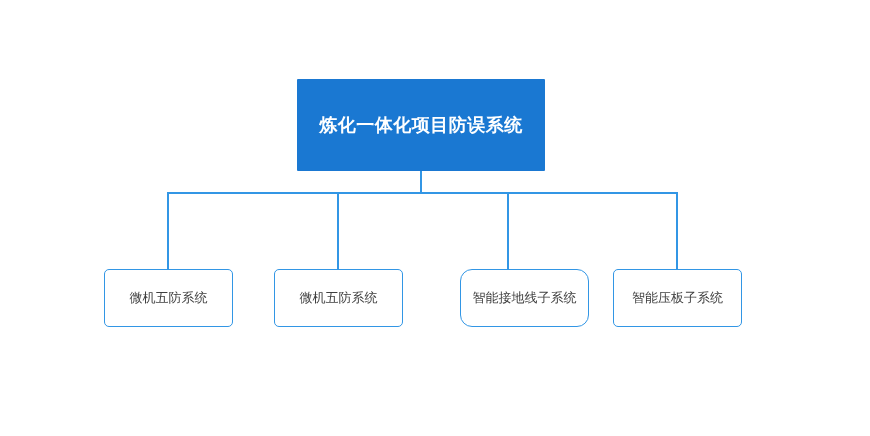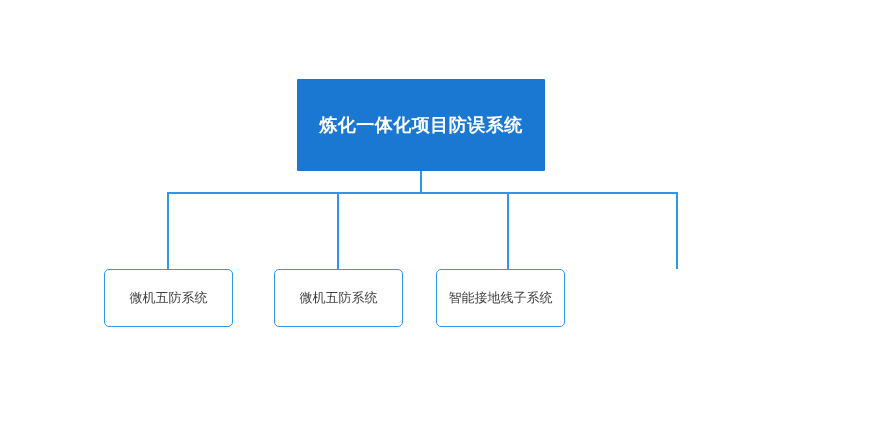--- a/index.html
+++ b/index.html
@@ -52,21 +52,21 @@
     height: 58px;
     background: #ffffff;
     border: 1.5px solid #3296e5;
     border-radius: 5px;
     color: #3f3f3f;
     font-size: 13px;
     font-weight: normal;
   }
   .child-0 { left: 104px; }
   .child-1 { left: 274px; }
-  .child-2 { left: 436px; }
+  .child-2 { left: 460px; border-radius: 12px; }
   .child-3 { left: 613px; }
   .node-label {
     display: block;
     white-space: nowrap;
   }
 </style>
 </head>
 <body>
 
 <div id="canvas">
@@ -92,14 +92,17 @@
   </div>
 
   <div class="node node-child child-1">
     <span class="node-label">微机五防系统</span>
   </div>
 
   <div class="node node-child child-2">
     <span class="node-label">智能接地线子系统</span>
   </div>
 
+  <div class="node node-child child-3">
+    <span class="node-label">智能压板子系统</span>
+  </div>
 
 </div>
 
 </body></html>

